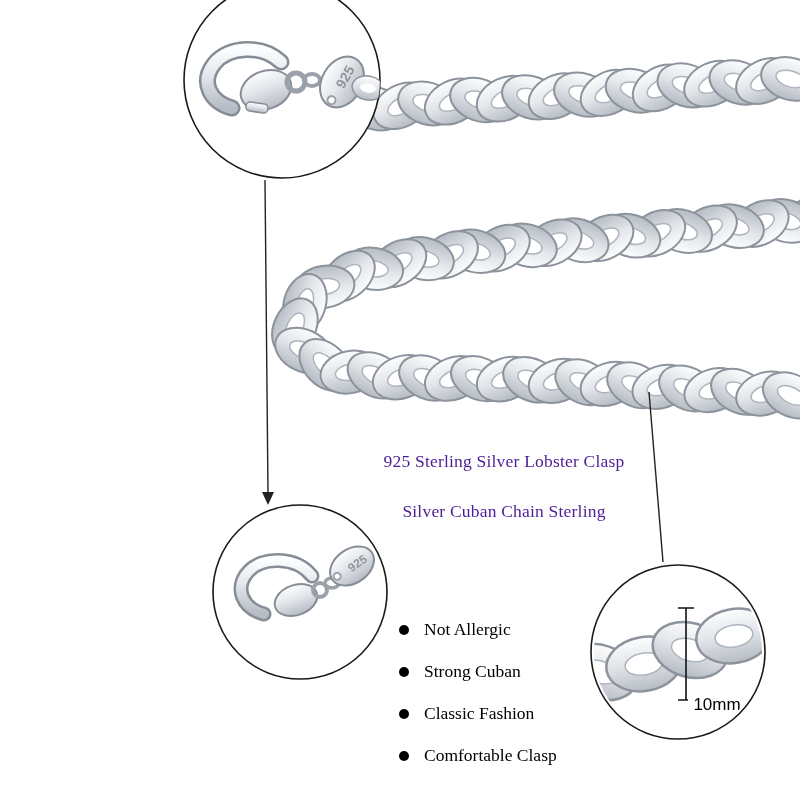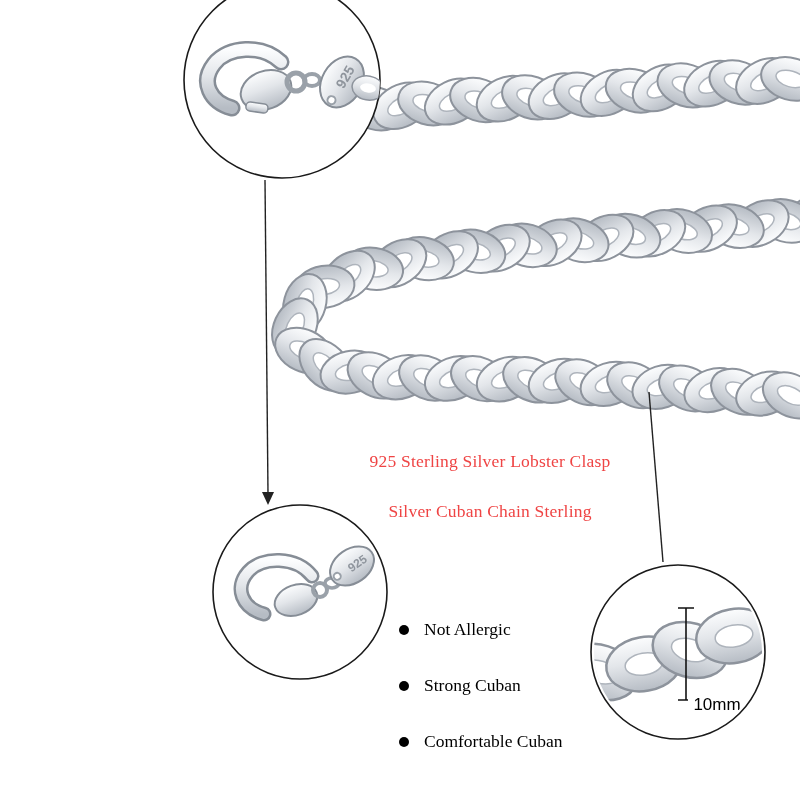--- a/index.html
+++ b/index.html
@@ -4,28 +4,28 @@
 <style>
   html,body{margin:0;padding:0;}
   body{
     width:800px;height:800px;background:#ffffff;
     font-family:"Liberation Serif", serif;
     position:relative;overflow:hidden;
   }
   .stage{position:relative;width:800px;height:800px;background:#fff;}
   svg#scene{position:absolute;left:0;top:0;}
   .title{
-    position:absolute;left:330px;width:320px;text-align:center;
-    font-size:17.5px;color:#ef4444;letter-spacing:.2px;white-space:nowrap;
+    position:absolute;left:344px;width:320px;text-align:center;
+    font-size:17.5px;color:#4c1d95;letter-spacing:.2px;white-space:nowrap;
   }
   #title1{top:451px;}
   #title2{top:501px;}
   .features{
     position:absolute;left:399px;top:619px;
-    display:flex;flex-direction:column;gap:35px;
+    display:flex;flex-direction:column;gap:21px;
   }
   .feature{display:flex;align-items:center;font-size:17.5px;color:#000;}
   .bullet{width:10px;height:10px;border-radius:50%;background:#000;margin-right:15px;flex:none;}
 </style>
 </head>
 <body>
 
 <div class="stage">
 
   <svg id="scene" width="800" height="800" viewBox="0 0 800 800">
@@ -239,16 +239,20 @@
     <div class="feature">
       <span class="bullet"></span>
       <span>Not Allergic</span>
     </div>
     <div class="feature">
       <span class="bullet"></span>
       <span>Strong Cuban</span>
     </div>
     <div class="feature">
       <span class="bullet"></span>
-      <span>Comfortable Cuban</span>
+      <span>Classic Fashion</span>
+    </div>
+    <div class="feature">
+      <span class="bullet"></span>
+      <span>Comfortable Clasp</span>
     </div>
   </div>
 </div>
 
 </body></html>

